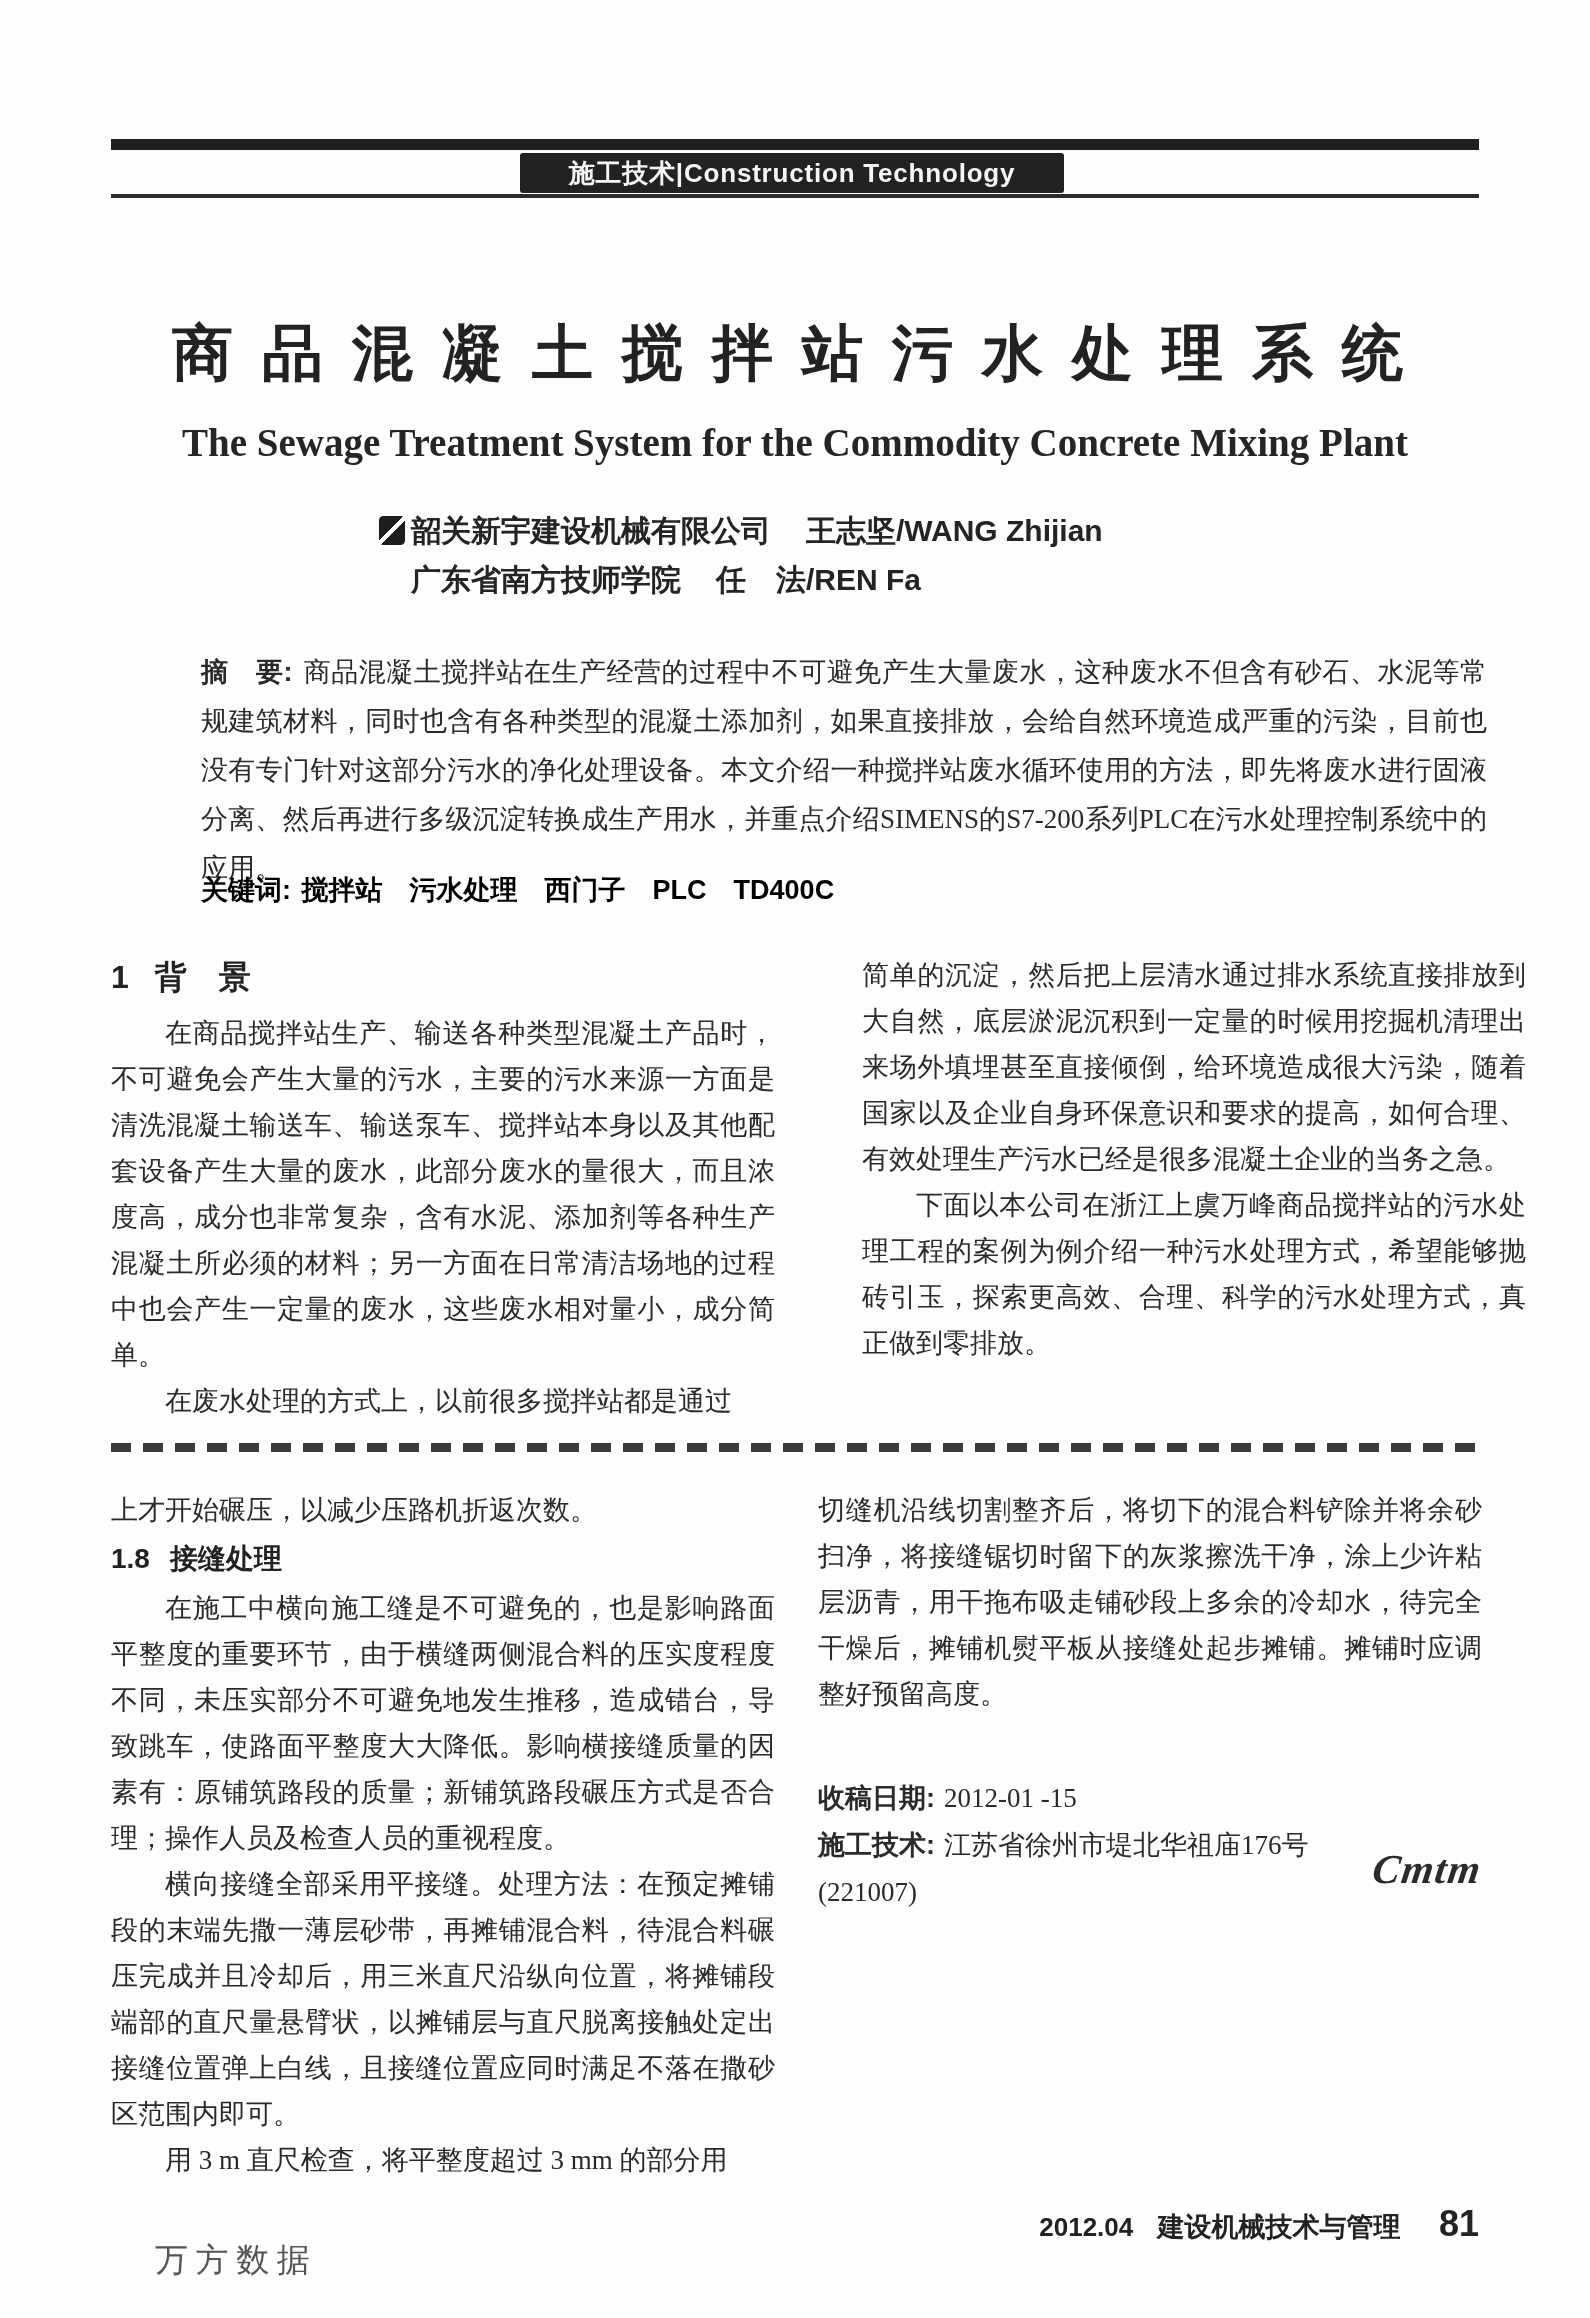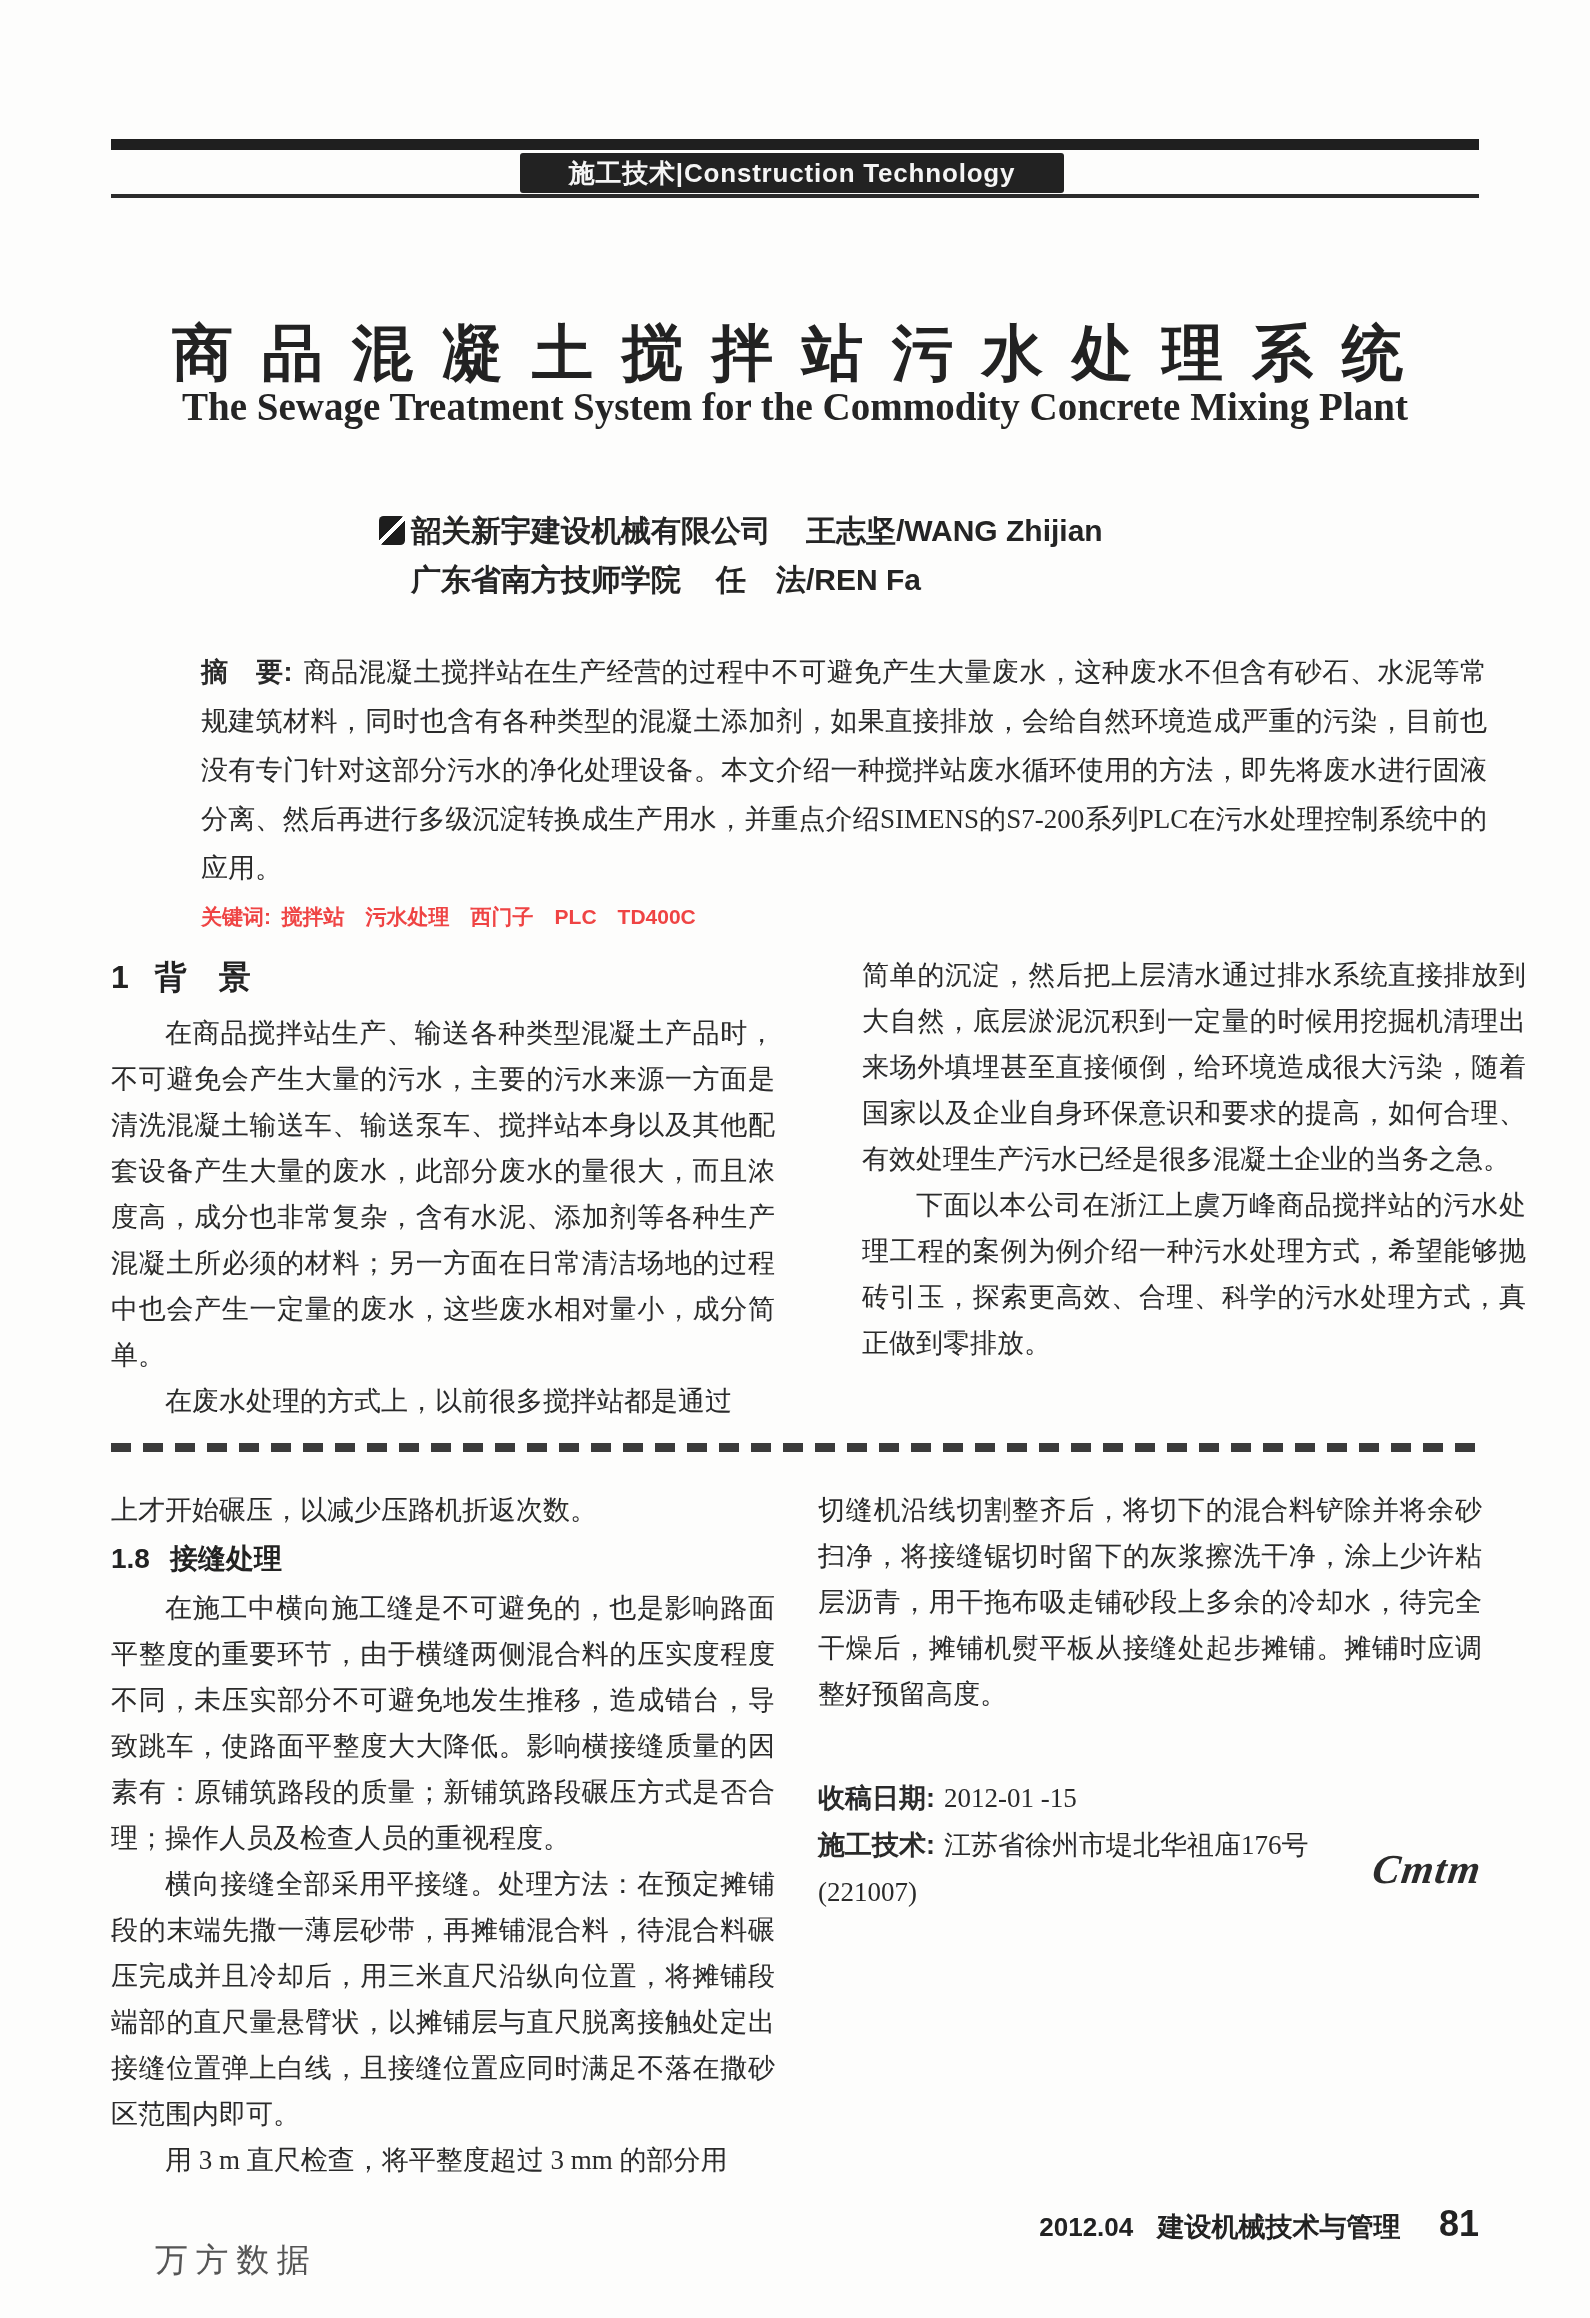--- a/index.html
+++ b/index.html
@@ -23,21 +23,21 @@
   }
   .header-thin-line{position:absolute;left:111px;top:194px;width:1368px;height:3.8px;background:#2c2c2c;}
 
   
   .title-cn{
     position:absolute;left:7px;top:313px;width:1590px;text-align:center;
     font-family:"Liberation Sans","DejaVu Sans",sans-serif;
     font-weight:bold;font-size:61px;letter-spacing:29px;color:#222;white-space:nowrap;
   }
   .title-en{
-    position:absolute;left:0;top:384px;width:1590px;text-align:center;
+    position:absolute;left:0;top:420px;width:1590px;text-align:center;
     font-weight:bold;font-size:39px;color:#252525;white-space:nowrap;
   }
 
   
   .authors{
     position:absolute;left:379px;top:506px;
     font-family:"Liberation Sans","DejaVu Sans",sans-serif;
     font-weight:bold;font-size:30px;line-height:49px;color:#242424;
   }
   .author-row{display:flex;align-items:center;}
@@ -51,23 +51,23 @@
 
   
   .abstract{
     position:absolute;left:201px;top:648px;width:1286px;
     font-size:27px;line-height:49px;text-align:justify;color:#2a2a2a;
   }
   .abstract .label,.keywords .label{
     font-family:"Liberation Sans","DejaVu Sans",sans-serif;font-weight:bold;margin-right:10.6px;
   }
   .keywords{
-    position:absolute;left:201px;top:903px;width:1286px;
-    font-family:"Liberation Sans","DejaVu Sans",sans-serif;
-    font-weight:bold;font-size:21px;color:#ef4444;
+    position:absolute;left:201px;top:872px;width:1286px;
+    font-family:"Liberation Sans","DejaVu Sans",sans-serif;
+    font-weight:bold;font-size:27px;color:#000000;
   }
 
   
   .col{position:absolute;width:664px;font-size:27px;line-height:46px;text-align:justify;color:#2a2a2a;}
   .col p{margin:0;}
   .p-indent{text-indent:2em;}
   .p-flush{text-indent:0;}
   .sec1-left{left:111px;top:952px;}
   .sec1-right{left:862px;top:952px;}
   .sec-heading{

